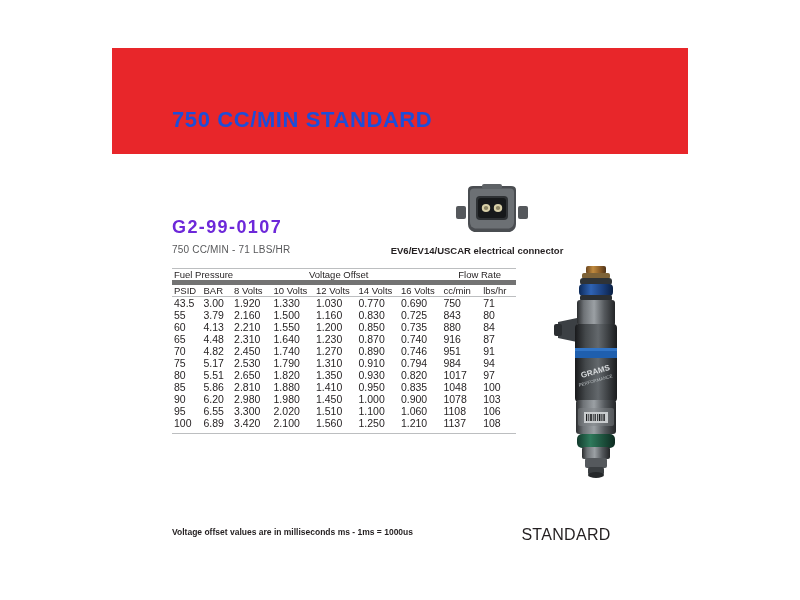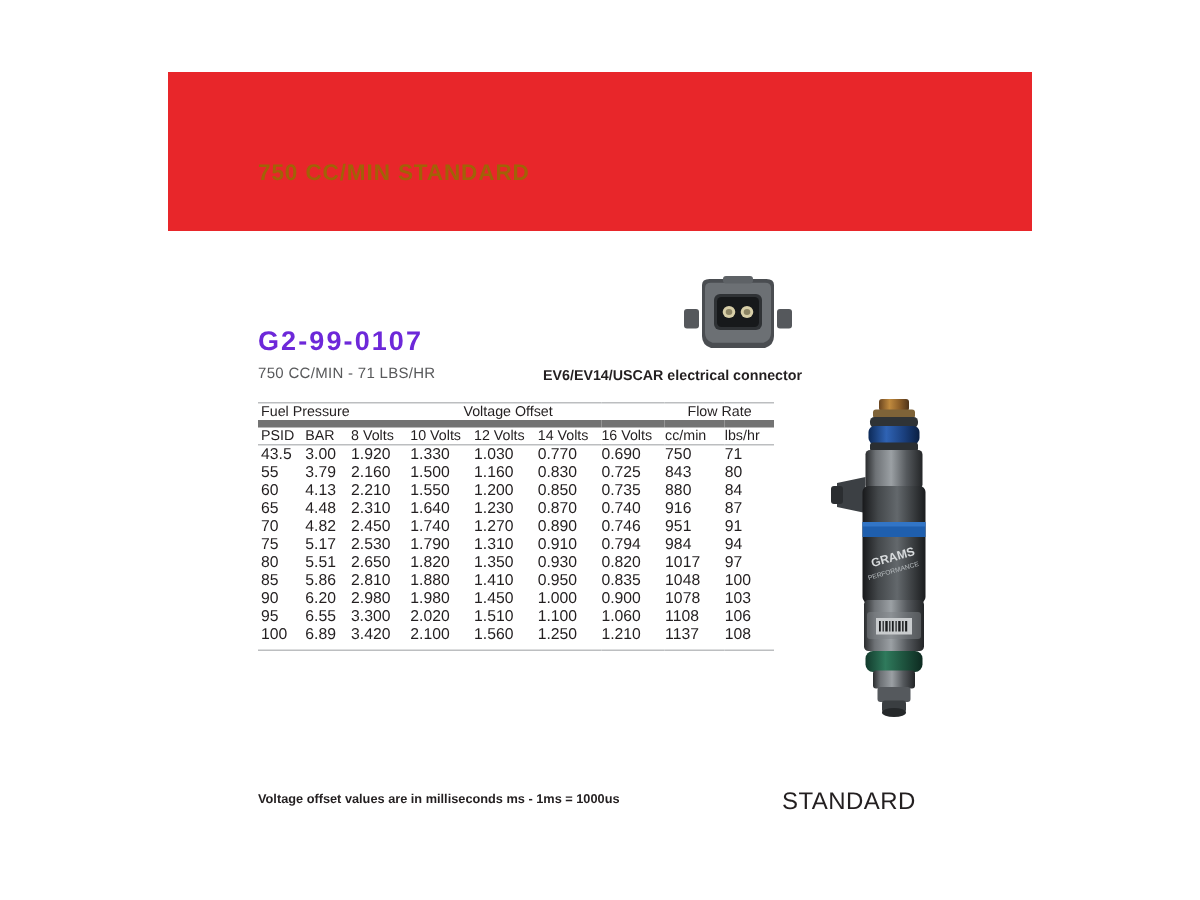--- a/index.html
+++ b/index.html
@@ -26,24 +26,24 @@
     left: 112px;
     top: 48px;
     width: 576px;
     height: 106px;
     background: #e8262a;
   }
   .banner-title {
     position: absolute;
     left: 172px;
     top: 107px;
-    font-size: 15px;
+    font-size: 22px;
     font-weight: bold;
     letter-spacing: 0.6px;
-    color: #a16207;
+    color: #1d4ed8;
     white-space: nowrap;
   }
 
   
   .part-number {
     position: absolute;
     left: 172px;
     top: 217px;
     font-size: 18px;
     font-weight: bold;
@@ -68,21 +68,21 @@
     top: 184px;
     width: 72px;
     height: 56px;
   }
   .connector svg { display: block; }
   .connector-caption {
     position: absolute;
     left: 362px;
     top: 245px;
     width: 230px;
-    text-align: left;
+    text-align: center;
     font-size: 9.5px;
     font-weight: bold;
     color: #231f20;
     white-space: nowrap;
   }
 
   
   .table-wrap {
     position: absolute;
     left: 172px;

